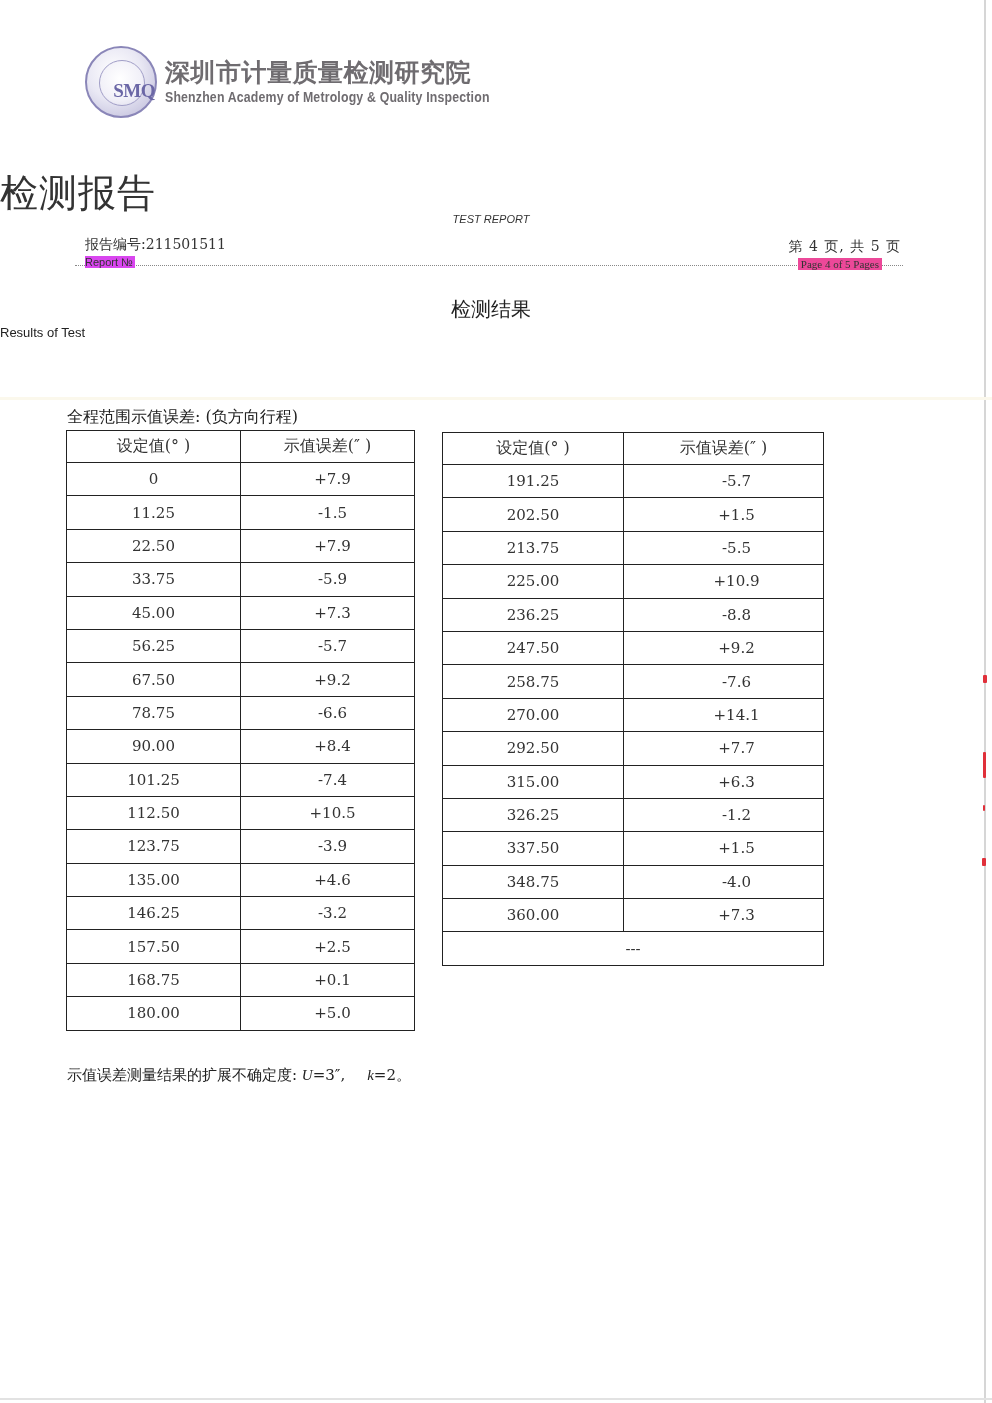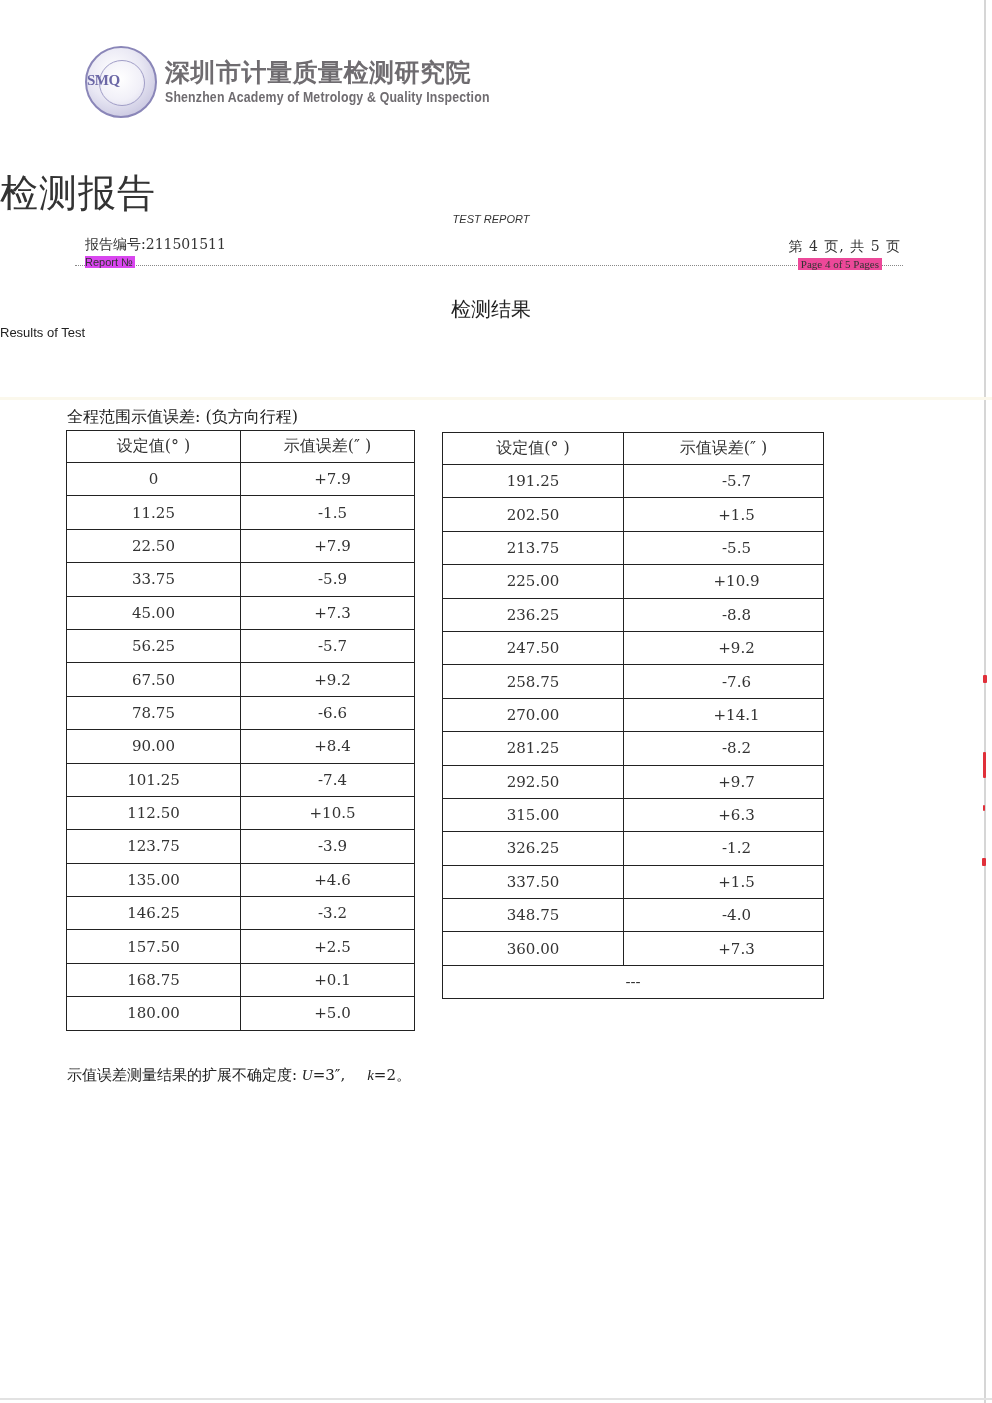--- a/index.html
+++ b/index.html
@@ -10,22 +10,22 @@
     .page-edge-right { position: absolute; left: 984px; top: 0; width: 2px; height: 1403px; background: #d6d6d6; }
     .page-edge-bottom { position: absolute; left: 0; top: 1398px; width: 992px; height: 2px; background: #e2e2e2; }
     .stamp-mark { position: absolute; background: #e0303a; border-radius: 1px; }
 
     
     .logo { position: absolute; left: 85px; top: 46px; width: 72px; height: 72px; border-radius: 50%;
       background: radial-gradient(circle at 40% 35%, #ffffff 0%, #e9e8f4 45%, #b8b5d6 100%);
       border: 2px solid #8a86b8; box-sizing: border-box; }
     .logo-inner { position: absolute; left: 12px; top: 12px; width: 44px; height: 44px; border-radius: 50%;
       background: radial-gradient(circle at 45% 40%, #ffffff 0%, #f1f0f8 60%, #d9d7ea 100%); border: 1px solid #a19ec7; }
-    .logo-text { position: absolute; left: 0; top: 24px; width: 68px; text-align: left;
-      font-family: "Liberation Serif", serif; font-weight: bold; font-size: 15px; color: #6b67a6; letter-spacing: -0.5px; }
+    .logo-text { position: absolute; left: 0; top: 32px; width: 68px; text-align: right;
+      font-family: "Liberation Serif", serif; font-weight: bold; font-size: 19px; color: #6b67a6; letter-spacing: -0.5px; }
     .org-cn { position: absolute; left: 165px; top: 56px; font-family: "DejaVu Sans", sans-serif; font-weight: bold;
       font-size: 25px; color: #6f6c70; letter-spacing: 0.5px; }
     .org-en { position: absolute; left: 165px; top: 89px; font-family: "Liberation Sans", sans-serif; font-weight: bold;
       font-size: 14px; color: #6f6c70; transform: scaleX(0.88); transform-origin: left; letter-spacing: 0.2px; }
 
     .title-cn { position: absolute; left: 0; width: 982px; top: 168px; text-align: left;
       font-family: "DejaVu Sans", sans-serif; font-size: 38px; color: #333; letter-spacing: 1px; }
     .title-en { position: absolute; left: 0; width: 982px; top: 213px; text-align: center;
       font-family: "Liberation Sans", sans-serif; font-size: 11px; color: #333; font-style: italic; }
 
@@ -211,26 +211,22 @@
       </tr>
       <tr>
         <td>258.75</td>
         <td class="err-r">-7.6</td>
       </tr>
       <tr>
         <td>270.00</td>
         <td class="err-r">+14.1</td>
       </tr>
       <tr>
-        <td>281.25</td>
-        <td class="err-r">-8.2</td>
-      </tr>
-      <tr>
         <td>292.50</td>
-        <td class="err-r">+9.7</td>
+        <td class="err-r">+7.7</td>
       </tr>
       <tr>
         <td>315.00</td>
         <td class="err-r">+6.3</td>
       </tr>
       <tr>
         <td>326.25</td>
         <td class="err-r">-1.2</td>
       </tr>
       <tr>

